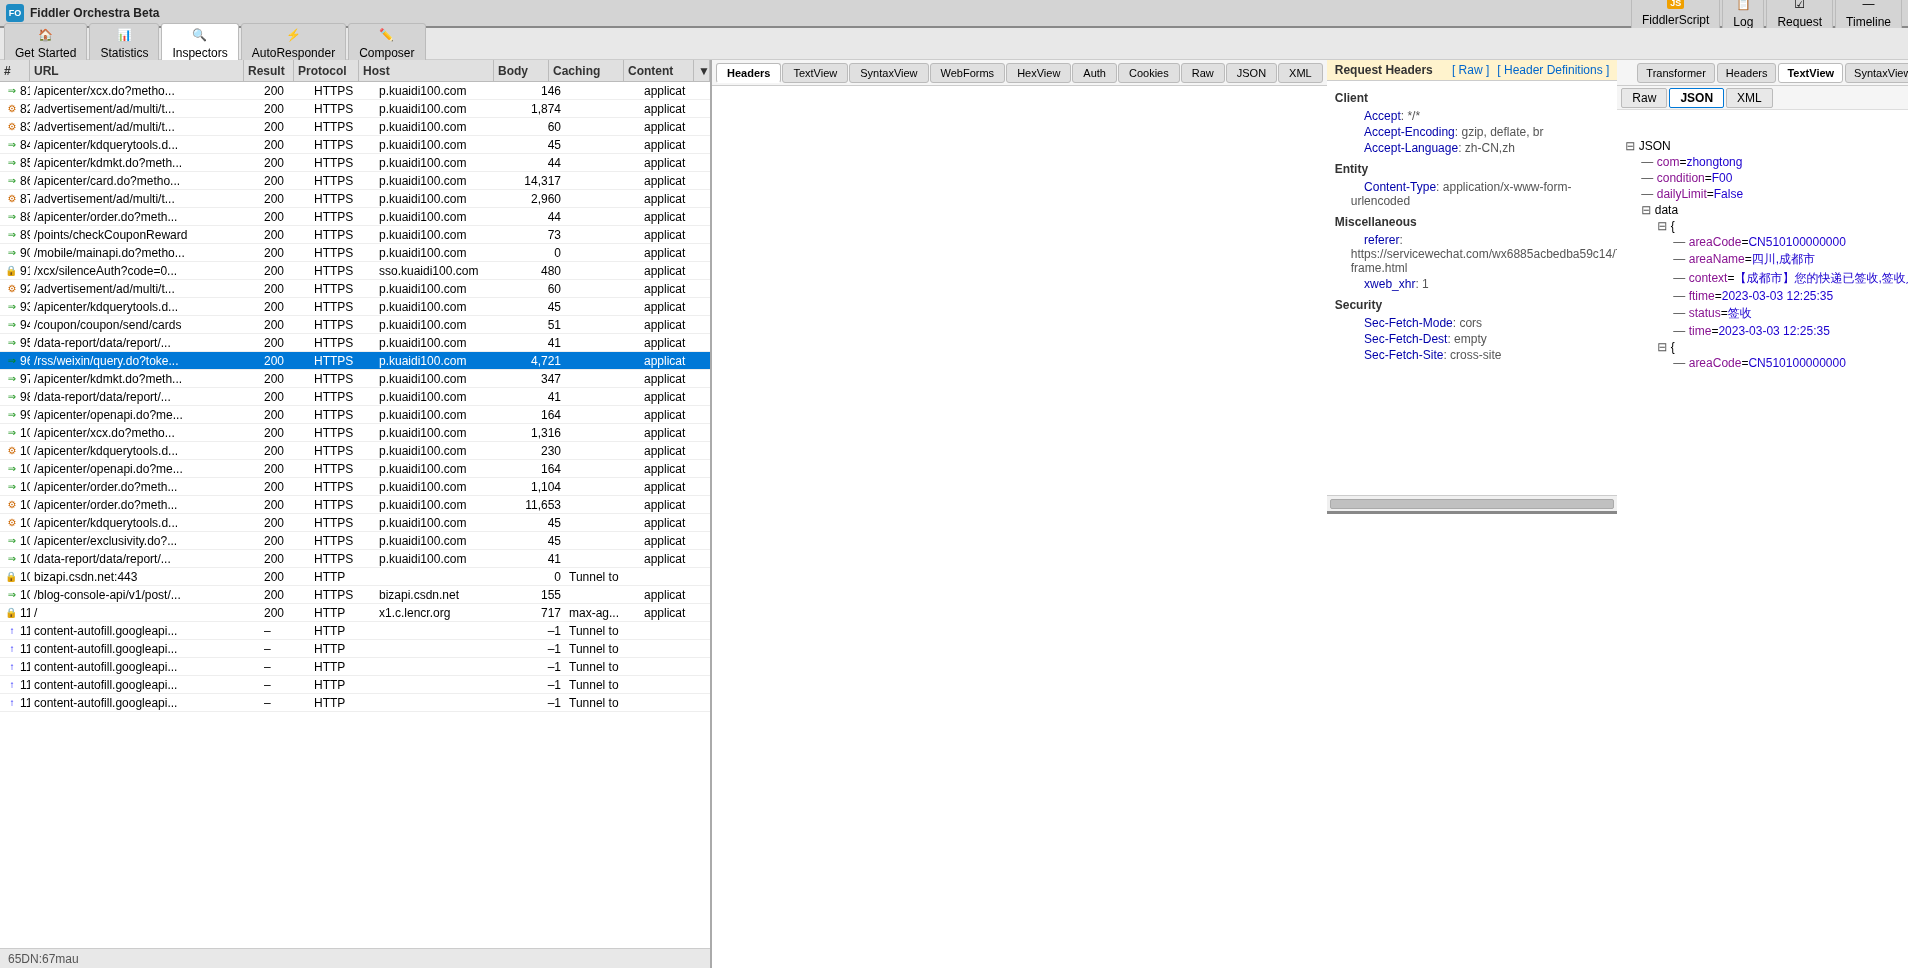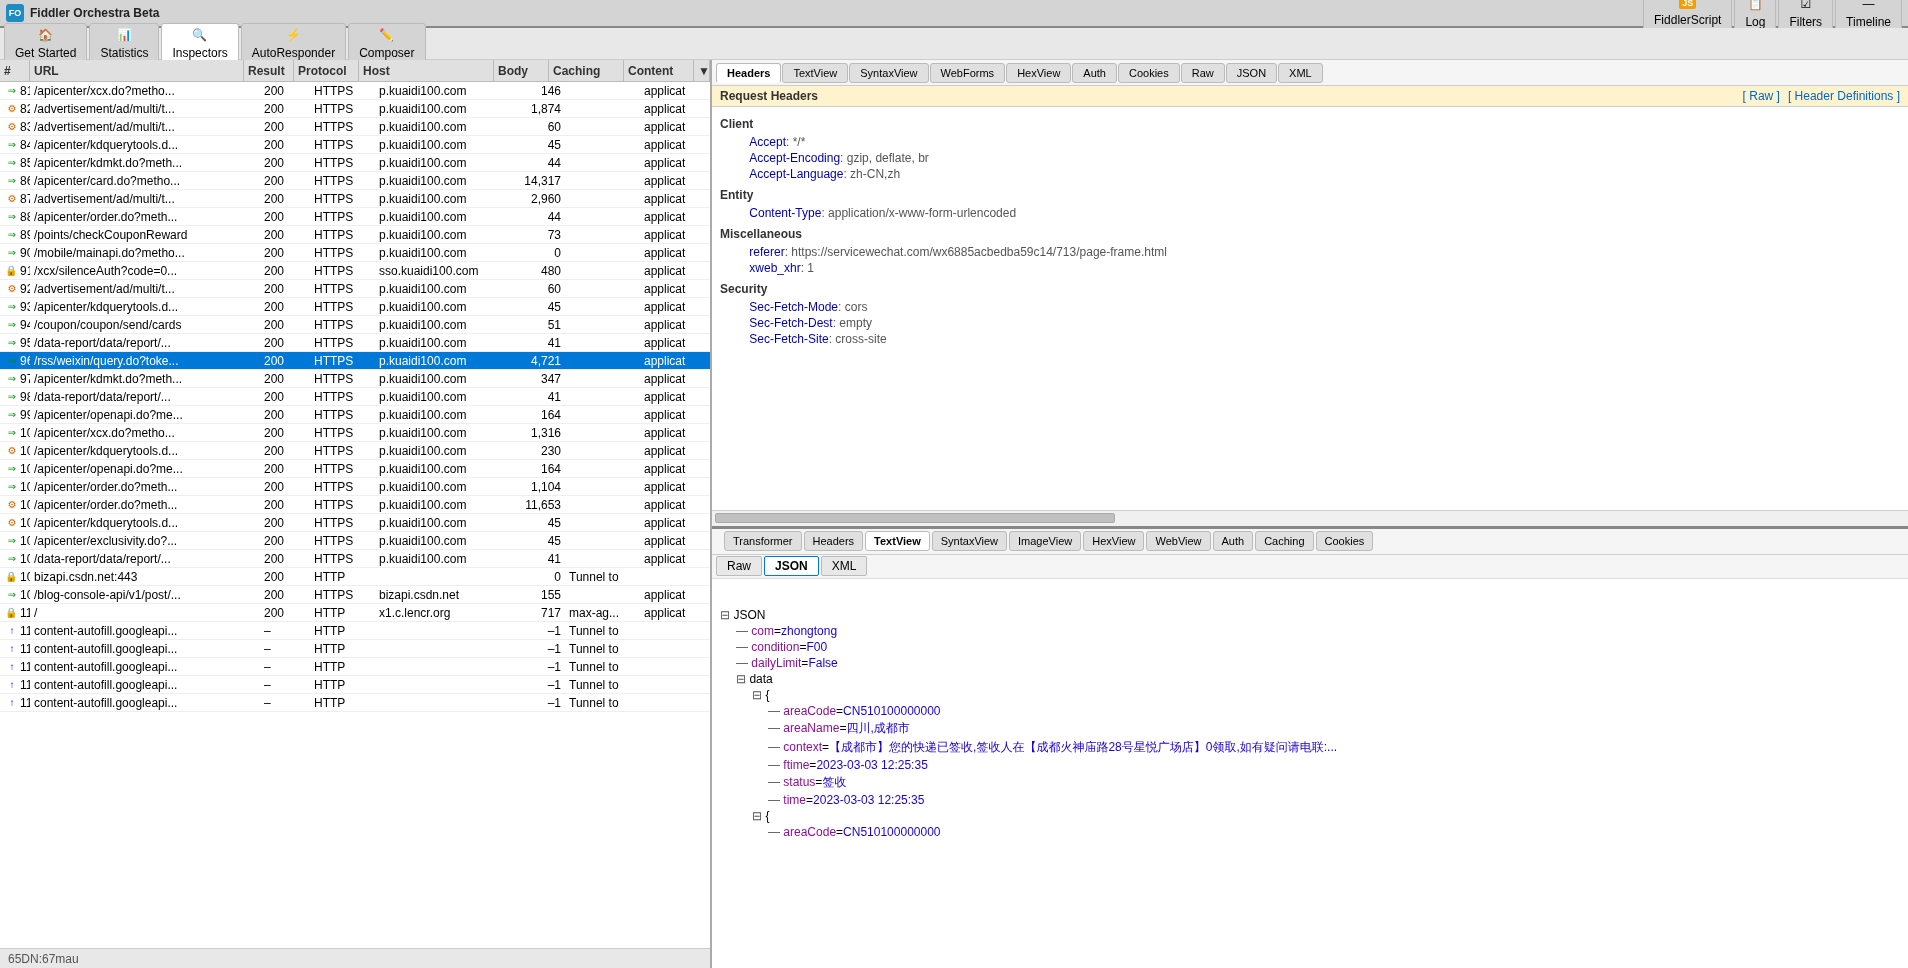--- a/index.html
+++ b/index.html
@@ -34,21 +34,21 @@
     .table-row { display: flex; align-items: center; height: 18px; border-bottom: 1px solid #eee; cursor: pointer; }
     .table-row.selected { background: #0078d7; color: #fff; }
     .table-row.selected .td { color: #fff; }
     .td { padding: 0 4px; overflow: hidden; white-space: nowrap; text-overflow: ellipsis; height: 100%; display: flex; align-items: center; }
     .row-icon { width: 16px; height: 16px; display: inline-flex; align-items: center; justify-content: center; flex-shrink: 0; font-size: 9px; }
     
     
     .status-bar { height: 20px; background: #e8e8e8; border-top: 1px solid #ccc; display: flex; align-items: center; padding: 0 8px; font-size: 11px; color: #555; }
     
     
-    .right-panel { flex: 1; display: flex; flex-direction: column; background: #fff; overflow: hidden; }
+    .right-panel { flex: 1; display: flex; flex-direction: row; background: #fff; overflow: hidden; }
     
     
     .inspector-tabs { display: flex; background: #f5f5f5; border-bottom: 1px solid #ccc; height: 26px; align-items: center; padding: 0 4px; gap: 1px; flex-shrink: 0; }
     .inspector-tab { padding: 3px 10px; cursor: pointer; background: #e0e0e0; border: 1px solid #bbb; border-radius: 3px; font-size: 11px; }
     .inspector-tab.active { background: #fff; border-bottom: 1px solid #fff; font-weight: bold; }
     
     
     .req-panel { flex: 1; display: flex; flex-direction: column; overflow: hidden; border-bottom: 3px solid #888; min-height: 200px; max-height: 50%; }
     
     .section-title-bar { display: flex; align-items: center; justify-content: space-between; background: #fff3cd; border-bottom: 1px solid #ccc; padding: 3px 8px; font-weight: bold; font-size: 12px; flex-shrink: 0; }
@@ -64,21 +64,21 @@
     .header-line { padding: 1px 0 1px 16px; color: #555; }
     .header-line .header-name { color: #0000aa; }
     
     
     .hscroll-bar { height: 16px; background: #f0f0f0; border-top: 1px solid #ccc; display: flex; align-items: center; flex-shrink: 0; }
     .hscroll-thumb { height: 10px; width: 400px; background: #c0c0c0; border: 1px solid #aaa; margin: 3px; border-radius: 2px; }
     
     
     .resp-panel { flex: 1; display: flex; flex-direction: column; overflow: hidden; min-height: 0; }
     
-    .resp-tab-bar { display: flex; background: #f5f5f5; border-bottom: 1px solid #ccc; height: 26px; align-items: center; padding: 0 12px; gap: 2px; flex-shrink: 0; flex-wrap: nowrap; overflow: hidden; }
+    .resp-tab-bar { display: flex; background: #f5f5f5; border-bottom: 1px solid #ccc; height: 26px; align-items: center; padding: 0 20px; gap: 2px; flex-shrink: 0; flex-wrap: nowrap; overflow: hidden; }
     .resp-tab { padding: 3px 8px; cursor: pointer; background: #e0e0e0; border: 1px solid #bbb; border-radius: 3px; font-size: 11px; white-space: nowrap; }
     .resp-tab.active { background: #fff; font-weight: bold; }
     
     .resp-sub-tabs { display: flex; background: #f5f5f5; border-bottom: 1px solid #ddd; height: 24px; align-items: center; padding: 0 4px; gap: 2px; flex-shrink: 0; }
     .resp-sub-tab { padding: 2px 10px; cursor: pointer; background: #e8e8e8; border: 1px solid #bbb; border-radius: 2px; font-size: 11px; }
     .resp-sub-tab.active { background: #fff; border-color: #0078d7; font-weight: bold; }
     
     .json-viewer { flex: 1; overflow-y: auto; padding: 4px 8px; font-family: monospace; font-size: 11px; background: #fff; }
     .json-line { padding: 1px 0; white-space: nowrap; }
     
@@ -102,21 +102,21 @@
     <div class="toolbar-tab">
       <span style="background:#f0a000;color:#fff;font-size:9px;font-weight:bold;padding:1px 3px;border-radius:2px;">JS</span>
       <span>FiddlerScript</span>
     </div>
     <div class="toolbar-tab">
       <span>📋</span>
       <span>Log</span>
     </div>
     <div class="toolbar-tab">
       <span>☑</span>
-      <span>Filters</span>
+      <span>Request</span>
     </div>
     <div class="toolbar-tab">
       <span>—</span>
       <span>Timeline</span>
     </div>
   </div>
 </div>
 
 <div class="toolbar">
   <div class="toolbar-tab">

